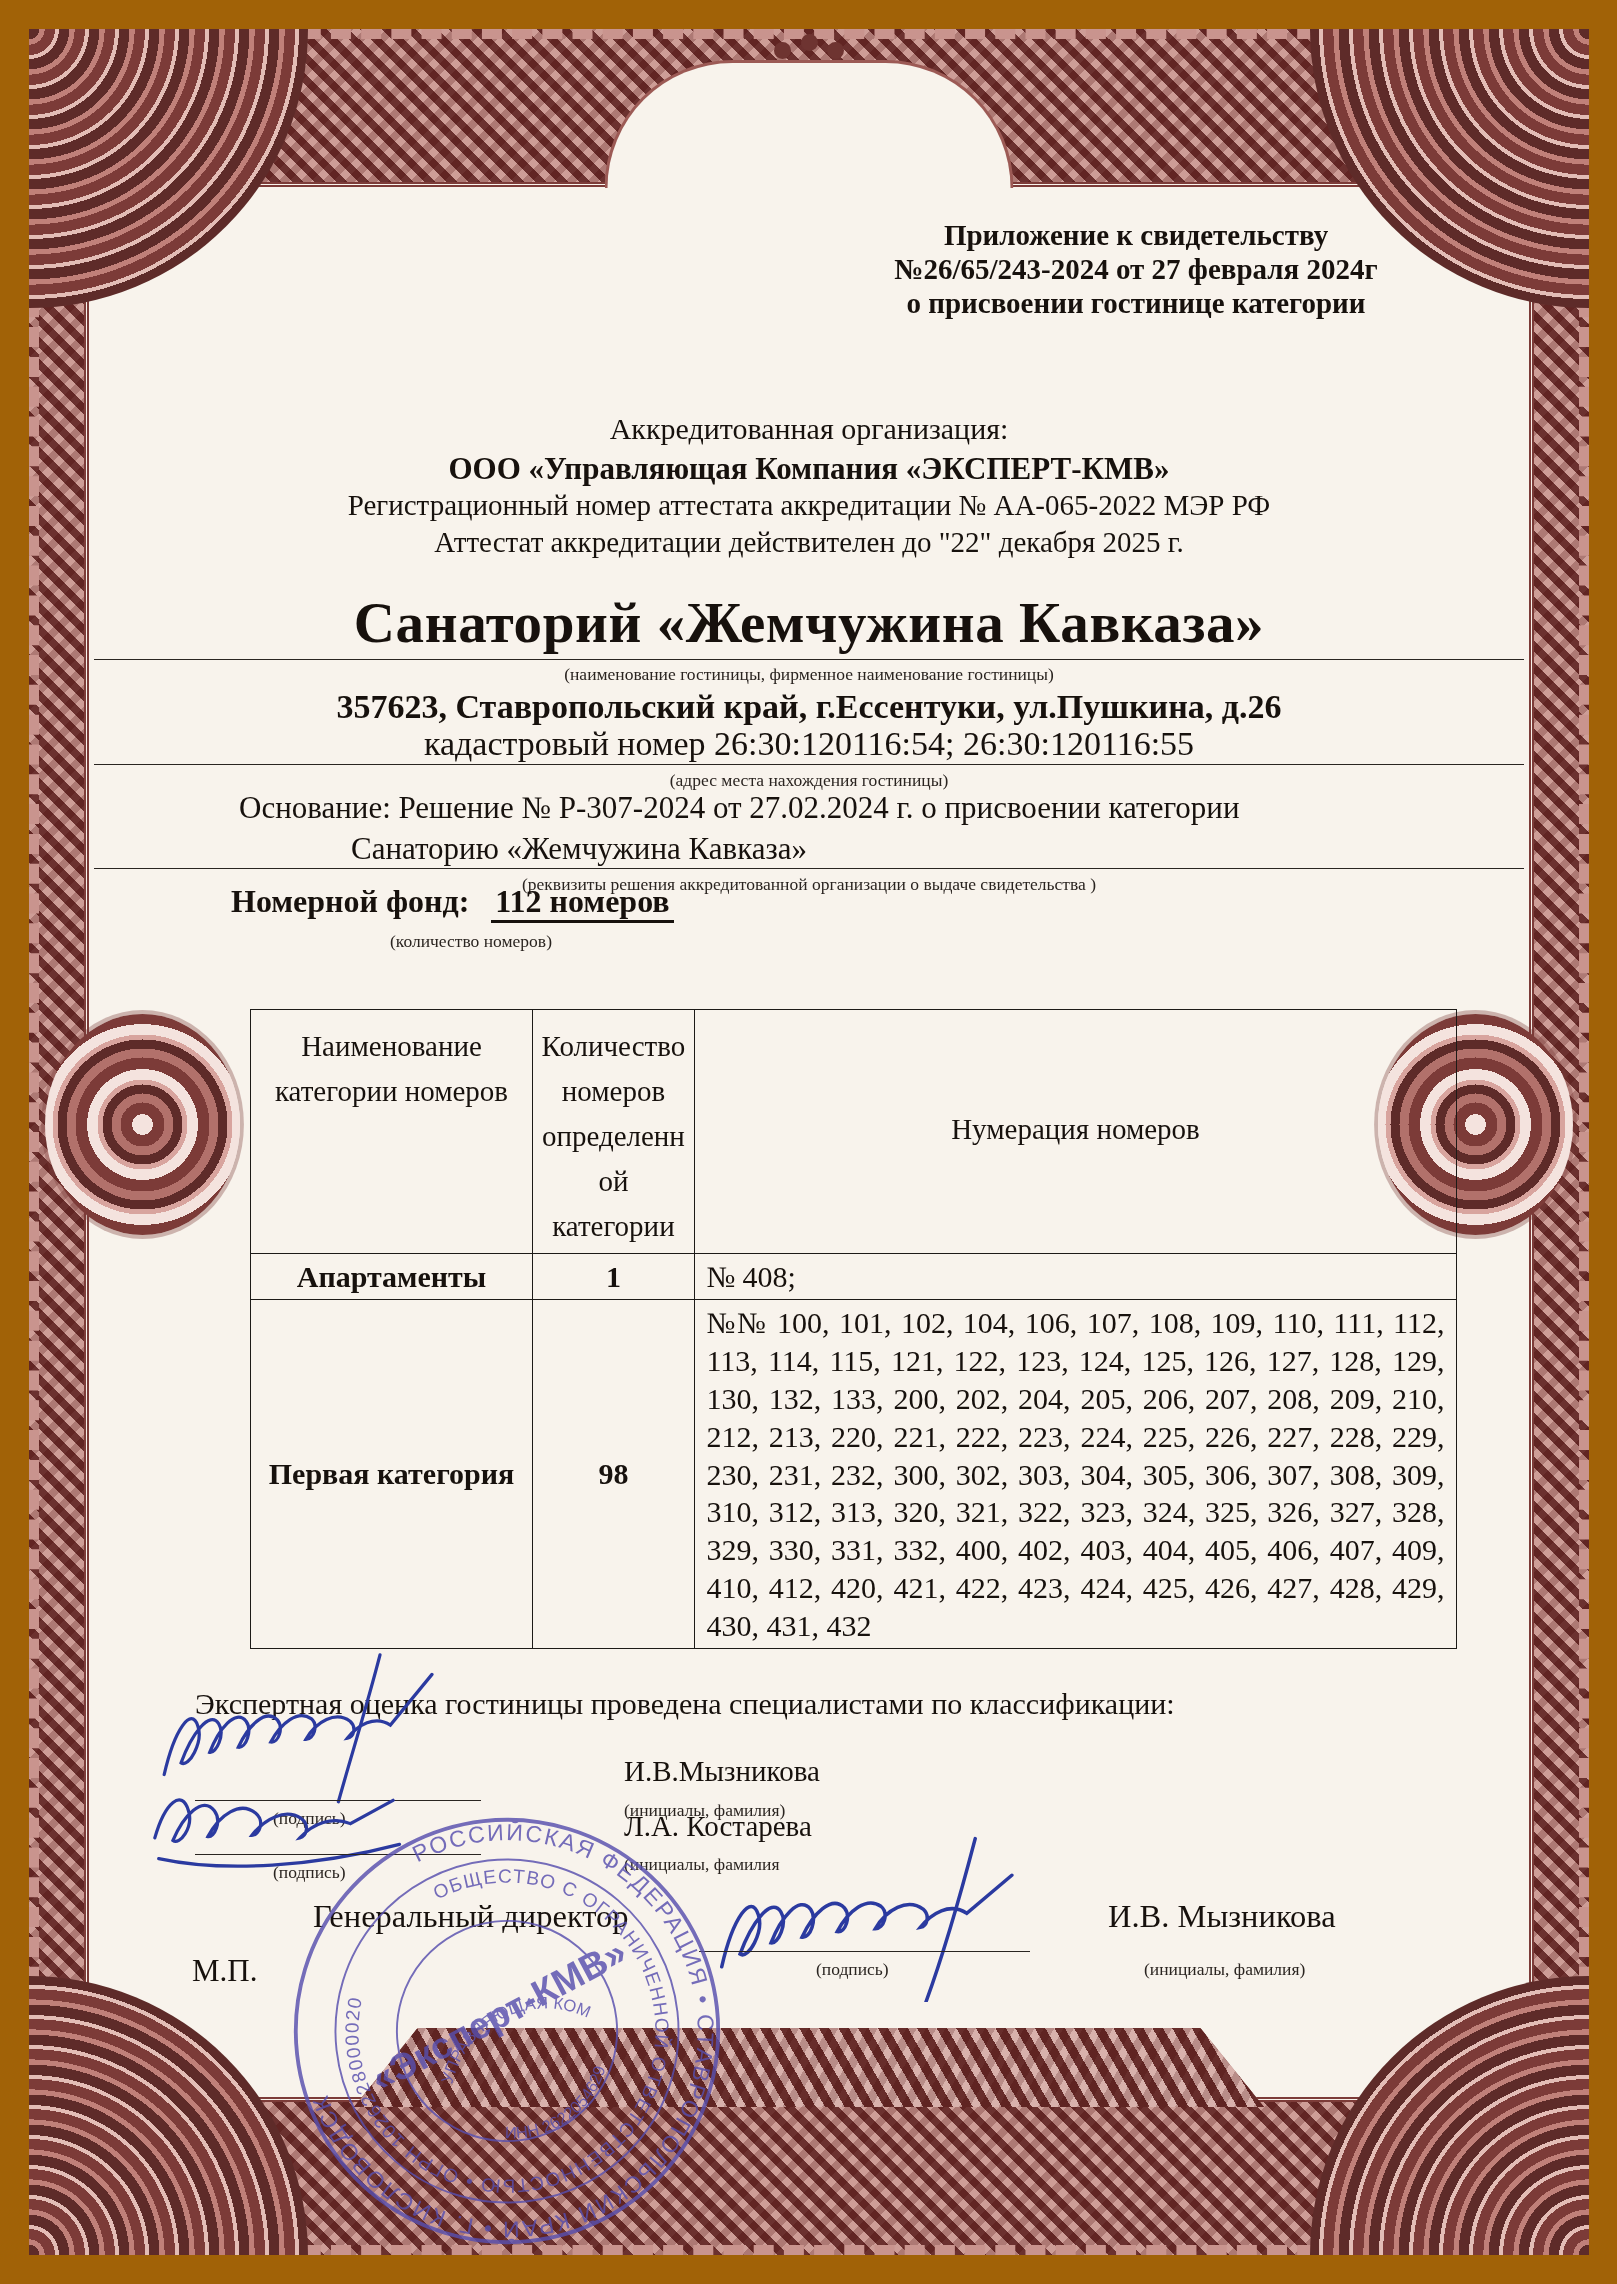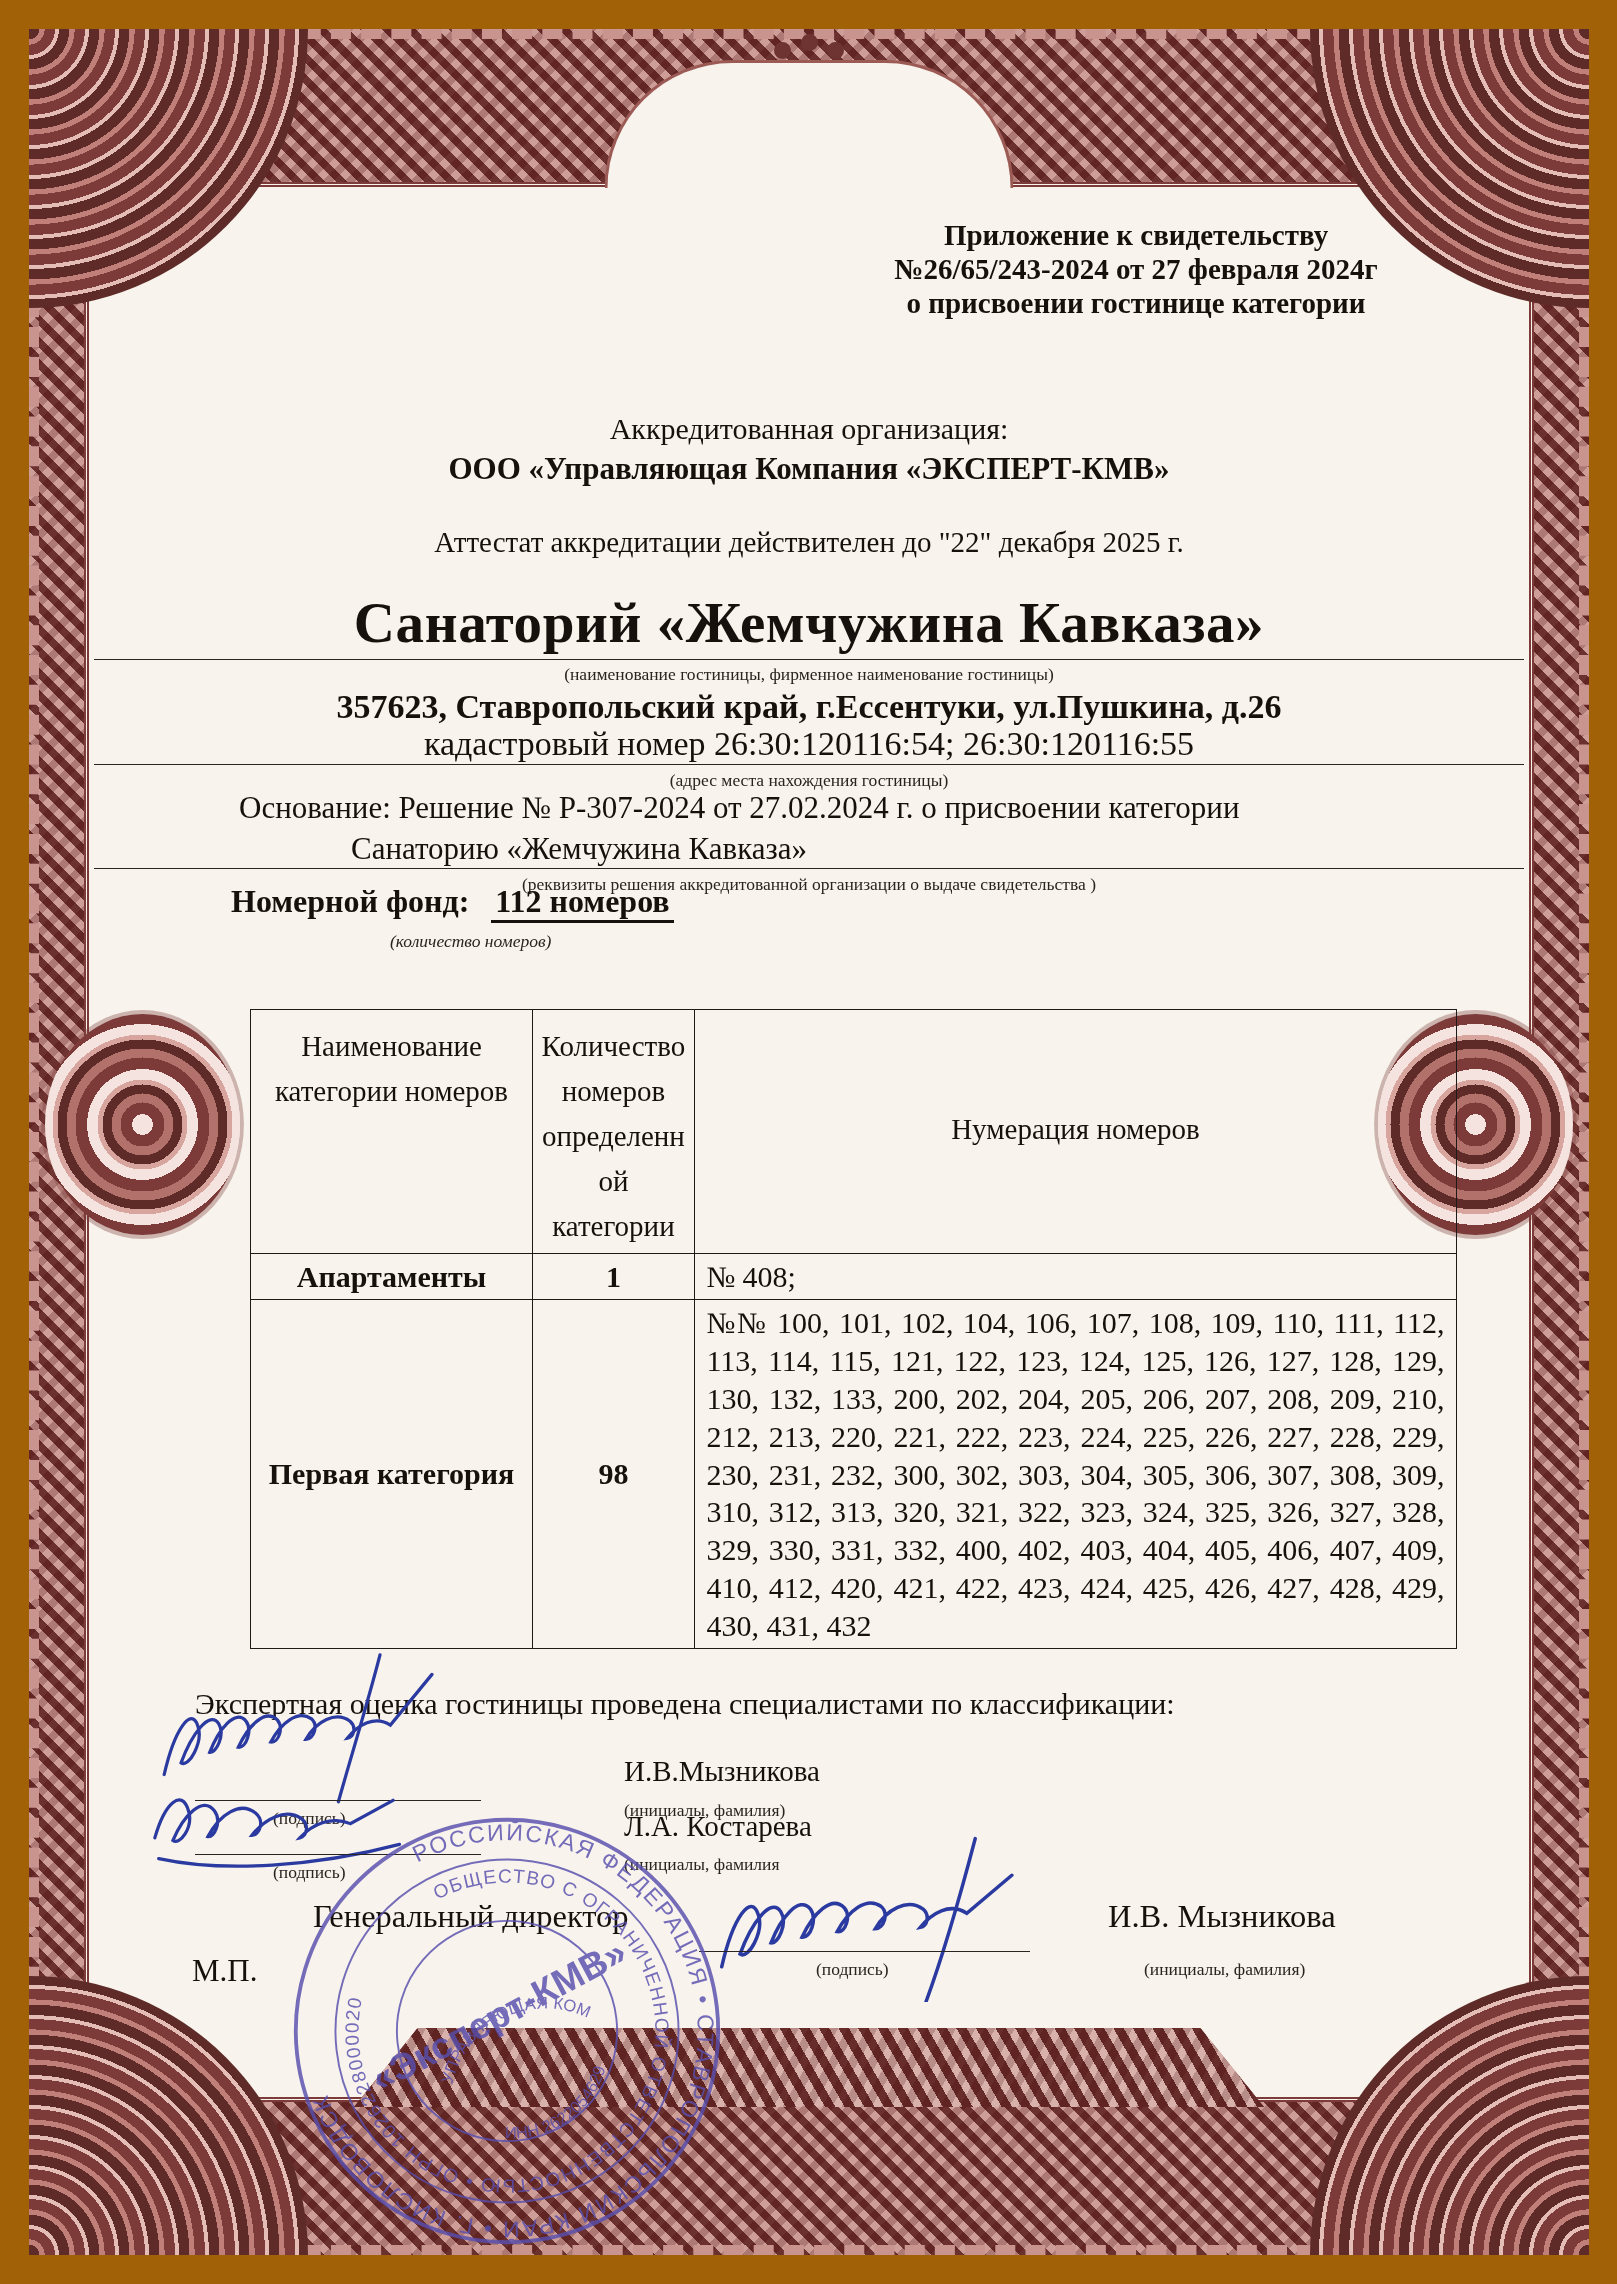--- a/index.html
+++ b/index.html
@@ -80,39 +80,40 @@
   <div class="bump bottom"></div>
 
   <div class="abs hdrblock">
     <div>Приложение к свидетельству</div>
     <div>№26/65/243-2024 от 27 февраля 2024г</div>
     <div>о присвоении гостинице категории</div>
   </div>
 
   <div class="abs ctr" style="top:412px;font-size:30px;">Аккредитованная организация:</div>
   <div class="abs ctr b" style="top:451px;font-size:31px;">ООО «Управляющая Компания «ЭКСПЕРТ-КМВ»</div>
+  <div class="abs ctr" style="top:489px;font-size:29px;">Регистрационный номер аттестата аккредитации № АА-065-2022 МЭР РФ</div>
   <div class="abs ctr" style="top:526px;font-size:29px;">Аттестат аккредитации действителен до "22" декабря  2025 г.</div>
 
   <div class="abs ctr b" style="top:590px;font-size:57px;letter-spacing:0.6px;">Санаторий «Жемчужина Кавказа»</div>
   <div class="rule" style="top:659px;"></div>
   <div class="abs ctr small" style="top:664px;">(наименование гостиницы, фирменное наименование гостиницы)</div>
   <div class="abs ctr b" style="top:688px;font-size:34px;">357623, Ставропольский край, г.Ессентуки, ул.Пушкина, д.26</div>
   <div class="abs ctr" style="top:725px;font-size:34px;">кадастровый номер  26:30:120116:54; 26:30:120116:55</div>
   <div class="rule" style="top:764px;"></div>
   <div class="abs ctr small" style="top:770px;">(адрес места нахождения гостиницы)</div>
 
   <div class="abs" style="top:790px;left:239px;font-size:31px;">Основание: Решение № Р-307-2024 от 27.02.2024 г. о присвоении категории</div>
   <div class="abs" style="top:831px;left:351px;font-size:31px;">Санаторию «Жемчужина Кавказа»</div>
   <div class="rule" style="top:868px;"></div>
   <div class="abs ctr small" style="top:874px;">(реквизиты решения аккредитованной организации о выдаче  свидетельства )</div>
 
   <div class="abs fund-line">
     <span>Номерной фонд:</span><span class="val">112 номеров</span>
   </div>
-  <div class="abs small" style="top:931px;left:390px;font-style:italic;">(количество номеров)</div>
+  <div class="abs small" style="top:931px;left:390px;">(количество номеров)</div>
 
   <table class="cat">
     <tbody>
       <tr class="hd">
         <td class="c1">Наименование категории номеров</td>
         <td class="c2">Количество номеров определенной категории</td>
         <td class="c3">Нумерация номеров</td>
       </tr>
       <tr class="r1">
         <td class="c1 b">Апартаменты</td>

